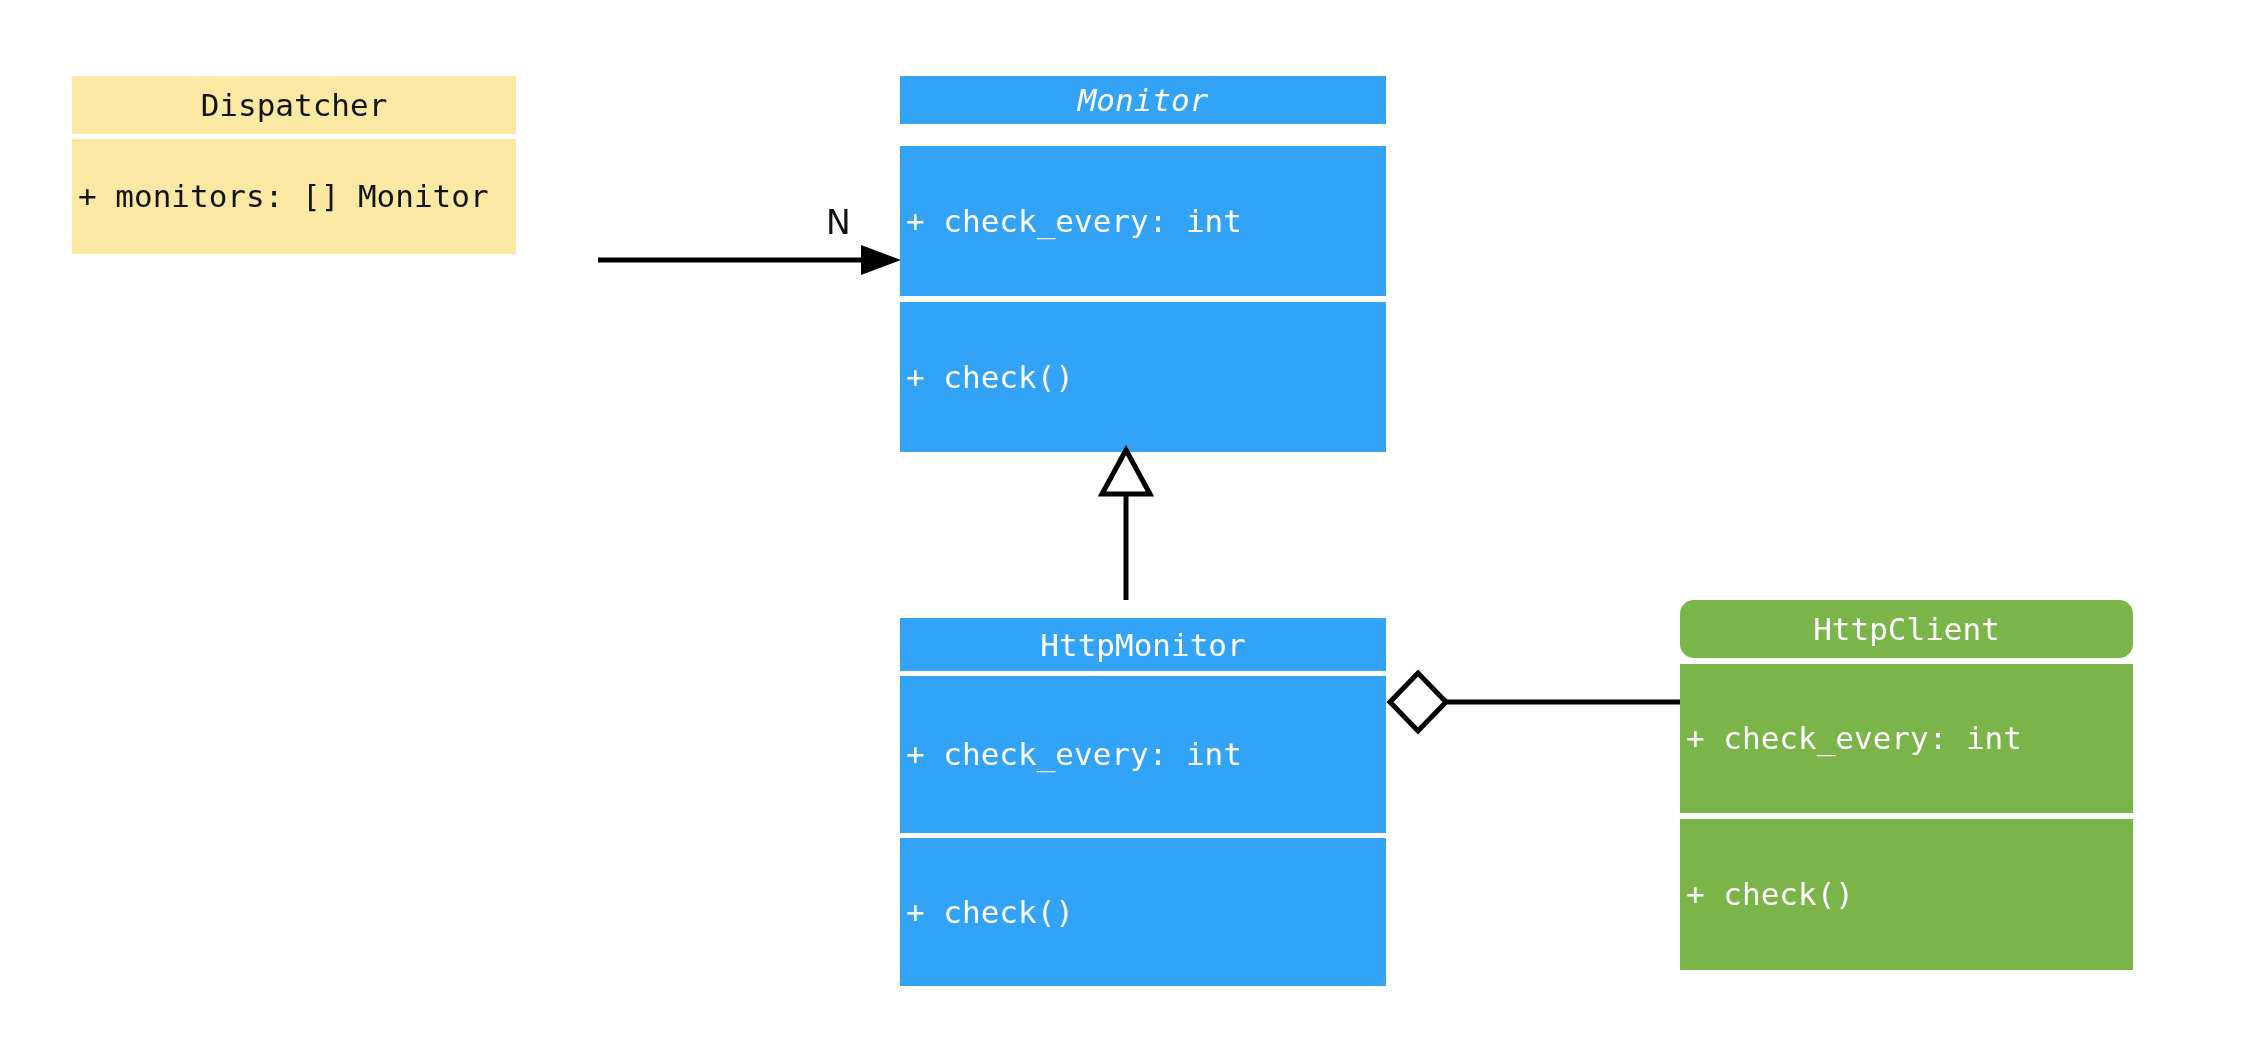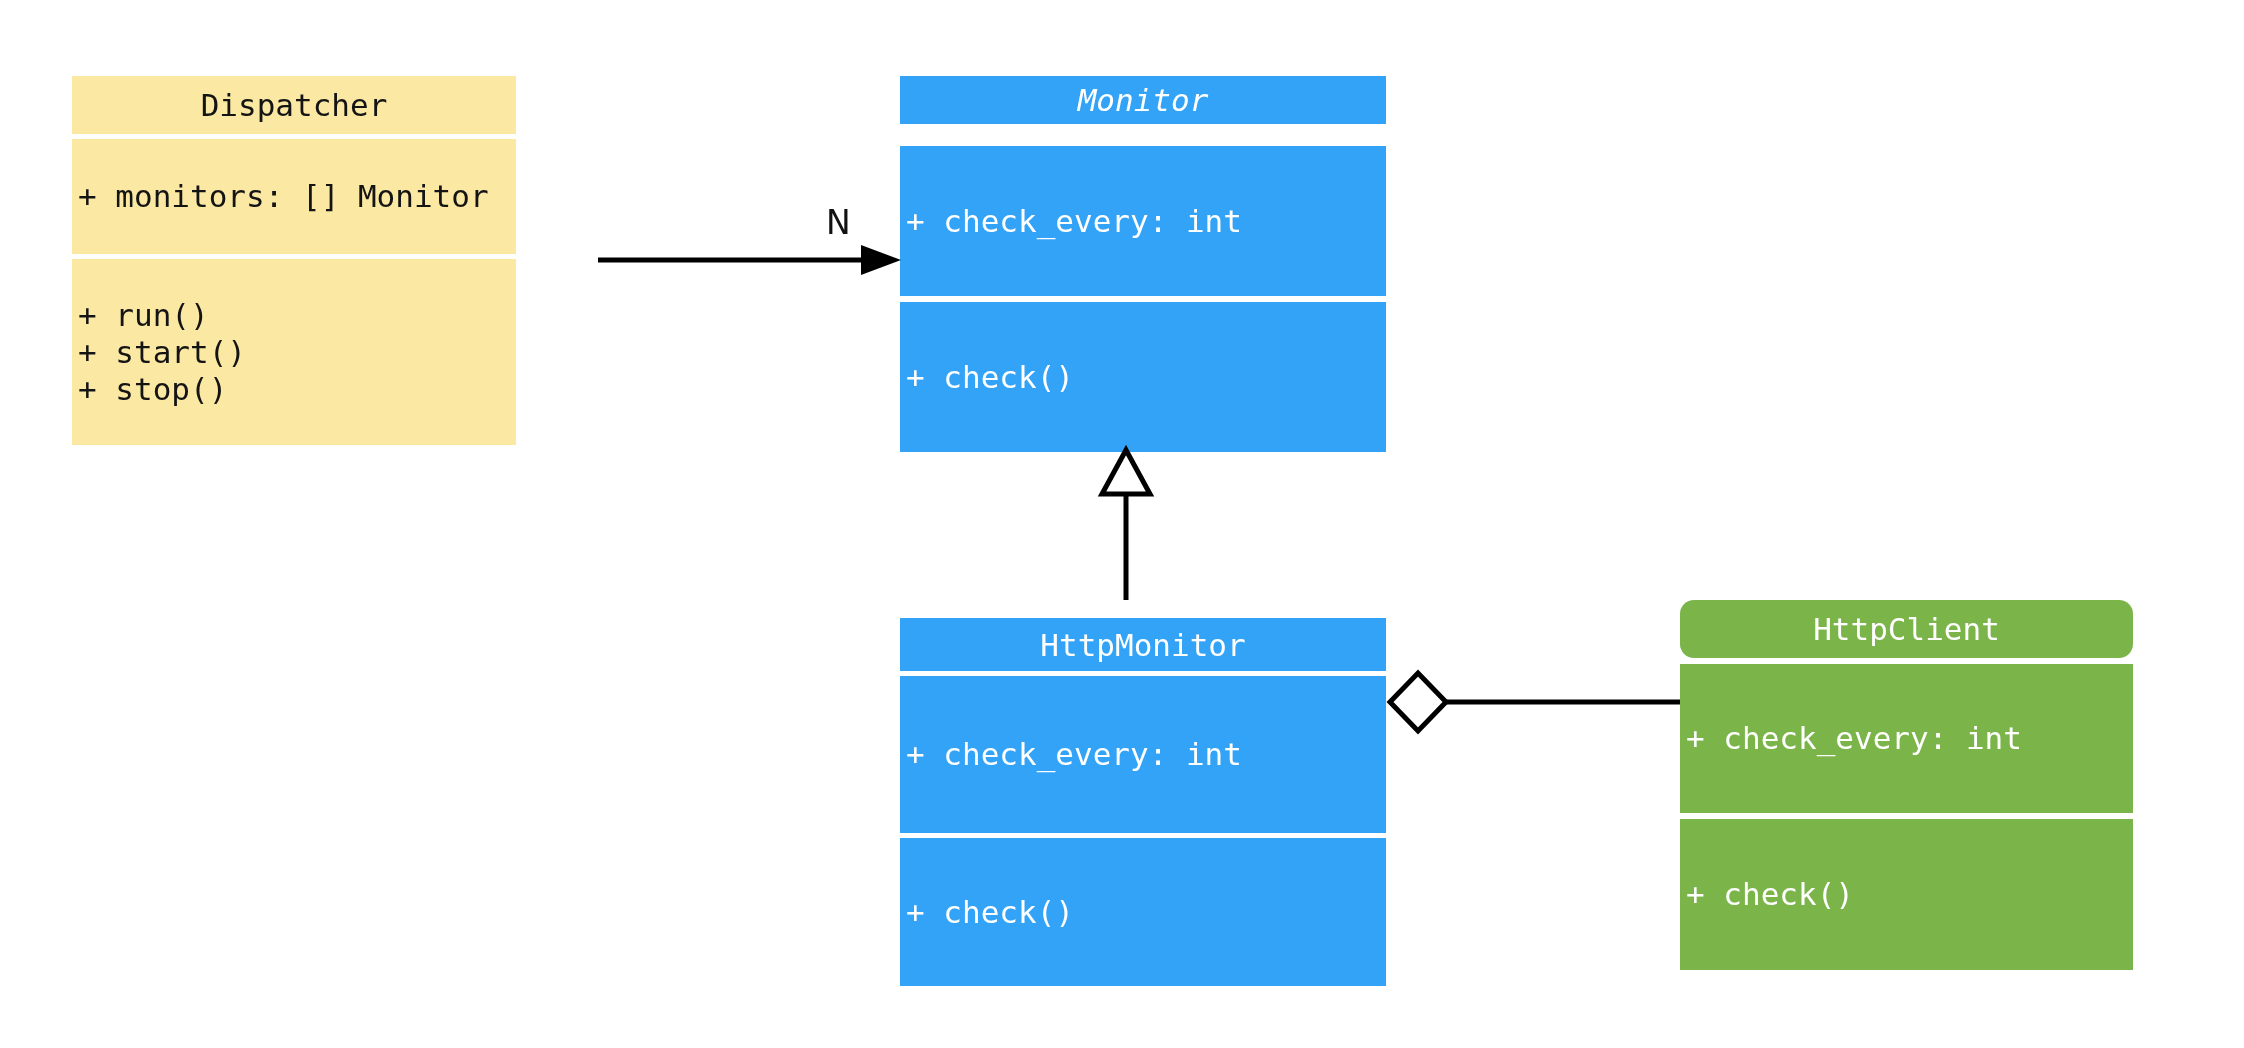--- a/index.html
+++ b/index.html
@@ -84,25 +84,20 @@
     <polygon points="1390,702 1418,673 1446,702 1418,731" fill="#ffffff" stroke="#000000" stroke-width="5" stroke-linejoin="miter"></polygon>
   </svg>
 
   <div class="edge-label">N</div>
 
   <div class="cls dispatcher" style="--fill: #FBE8A2; --ink: #141414;">
     <div class="sec title">Dispatcher</div>
     <div class="sec attrs">
       <div class="line">+ monitors: [] Monitor</div>
     </div>
-    <div class="sec methods">
-      <div class="line">+ run()</div>
-      <div class="line">+ start()</div>
-      <div class="line">+ stop()</div>
-    </div>
   </div>
 
   <div class="cls monitor" style="--fill: #32A3F7; --ink: #FFFFFF;">
     <div class="sec title">Monitor</div>
     <div class="sec attrs">
       <div class="line">+ check_every: int</div>
     </div>
     <div class="sec methods">
       <div class="line">+ check()</div>
     </div>

